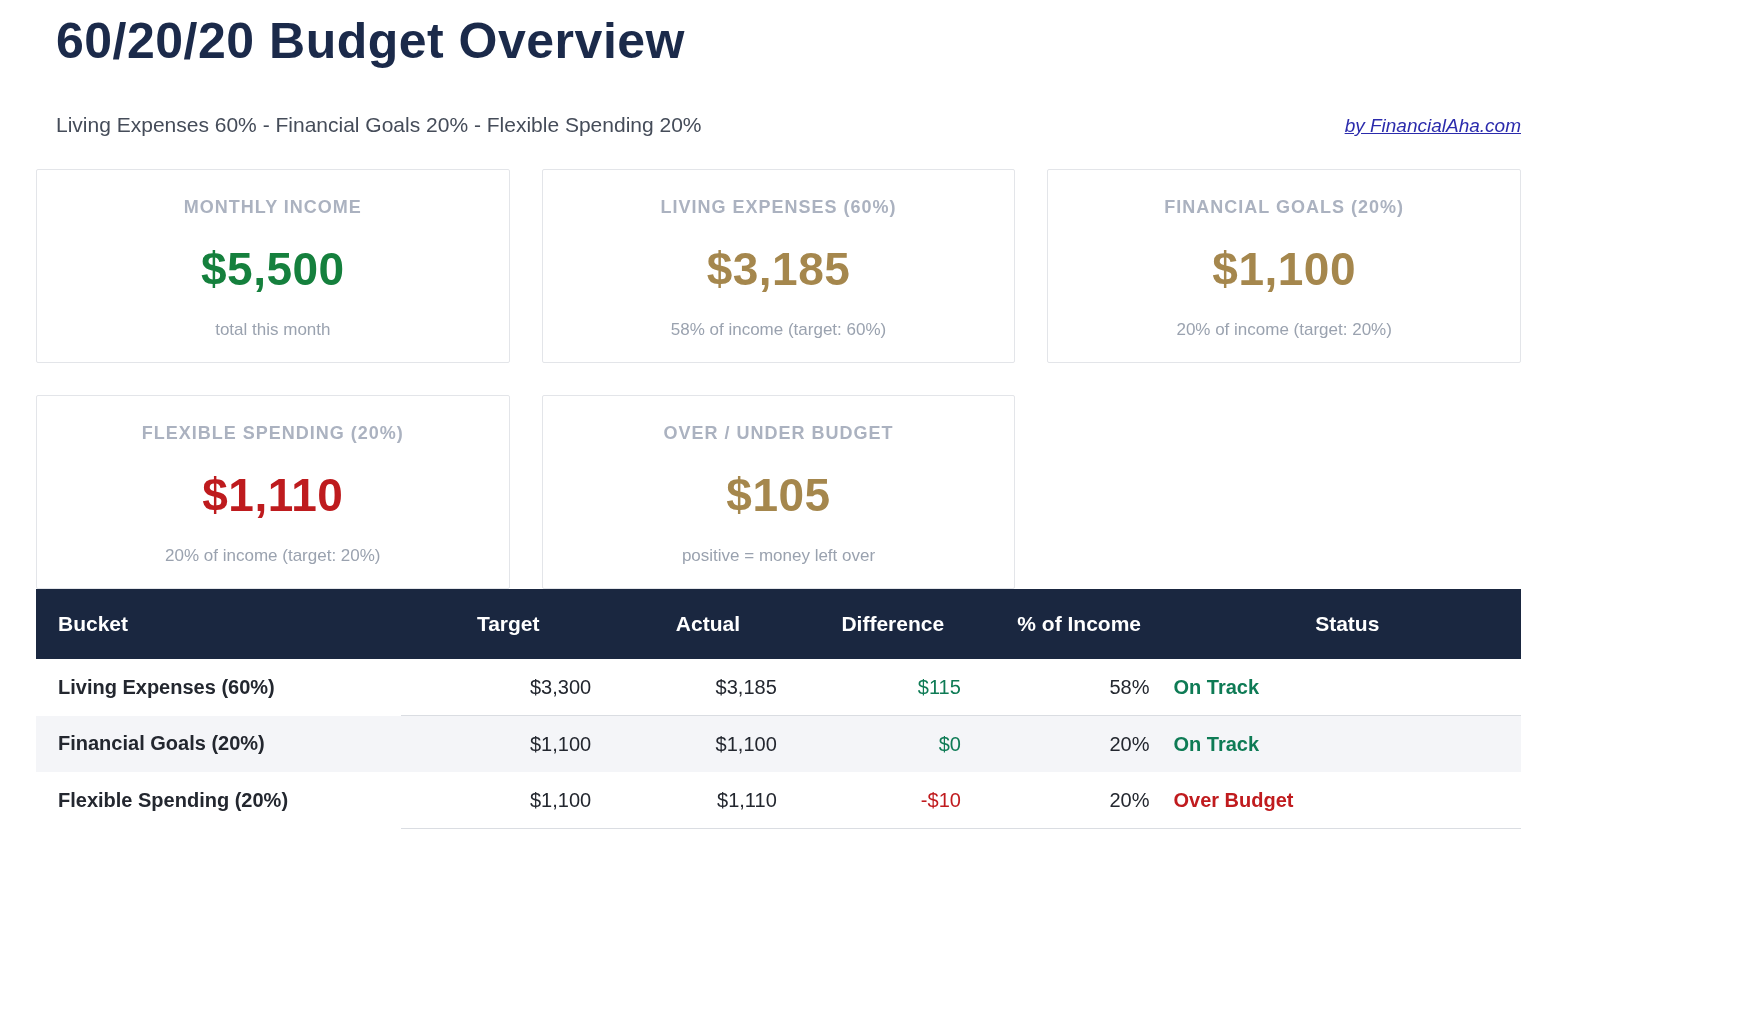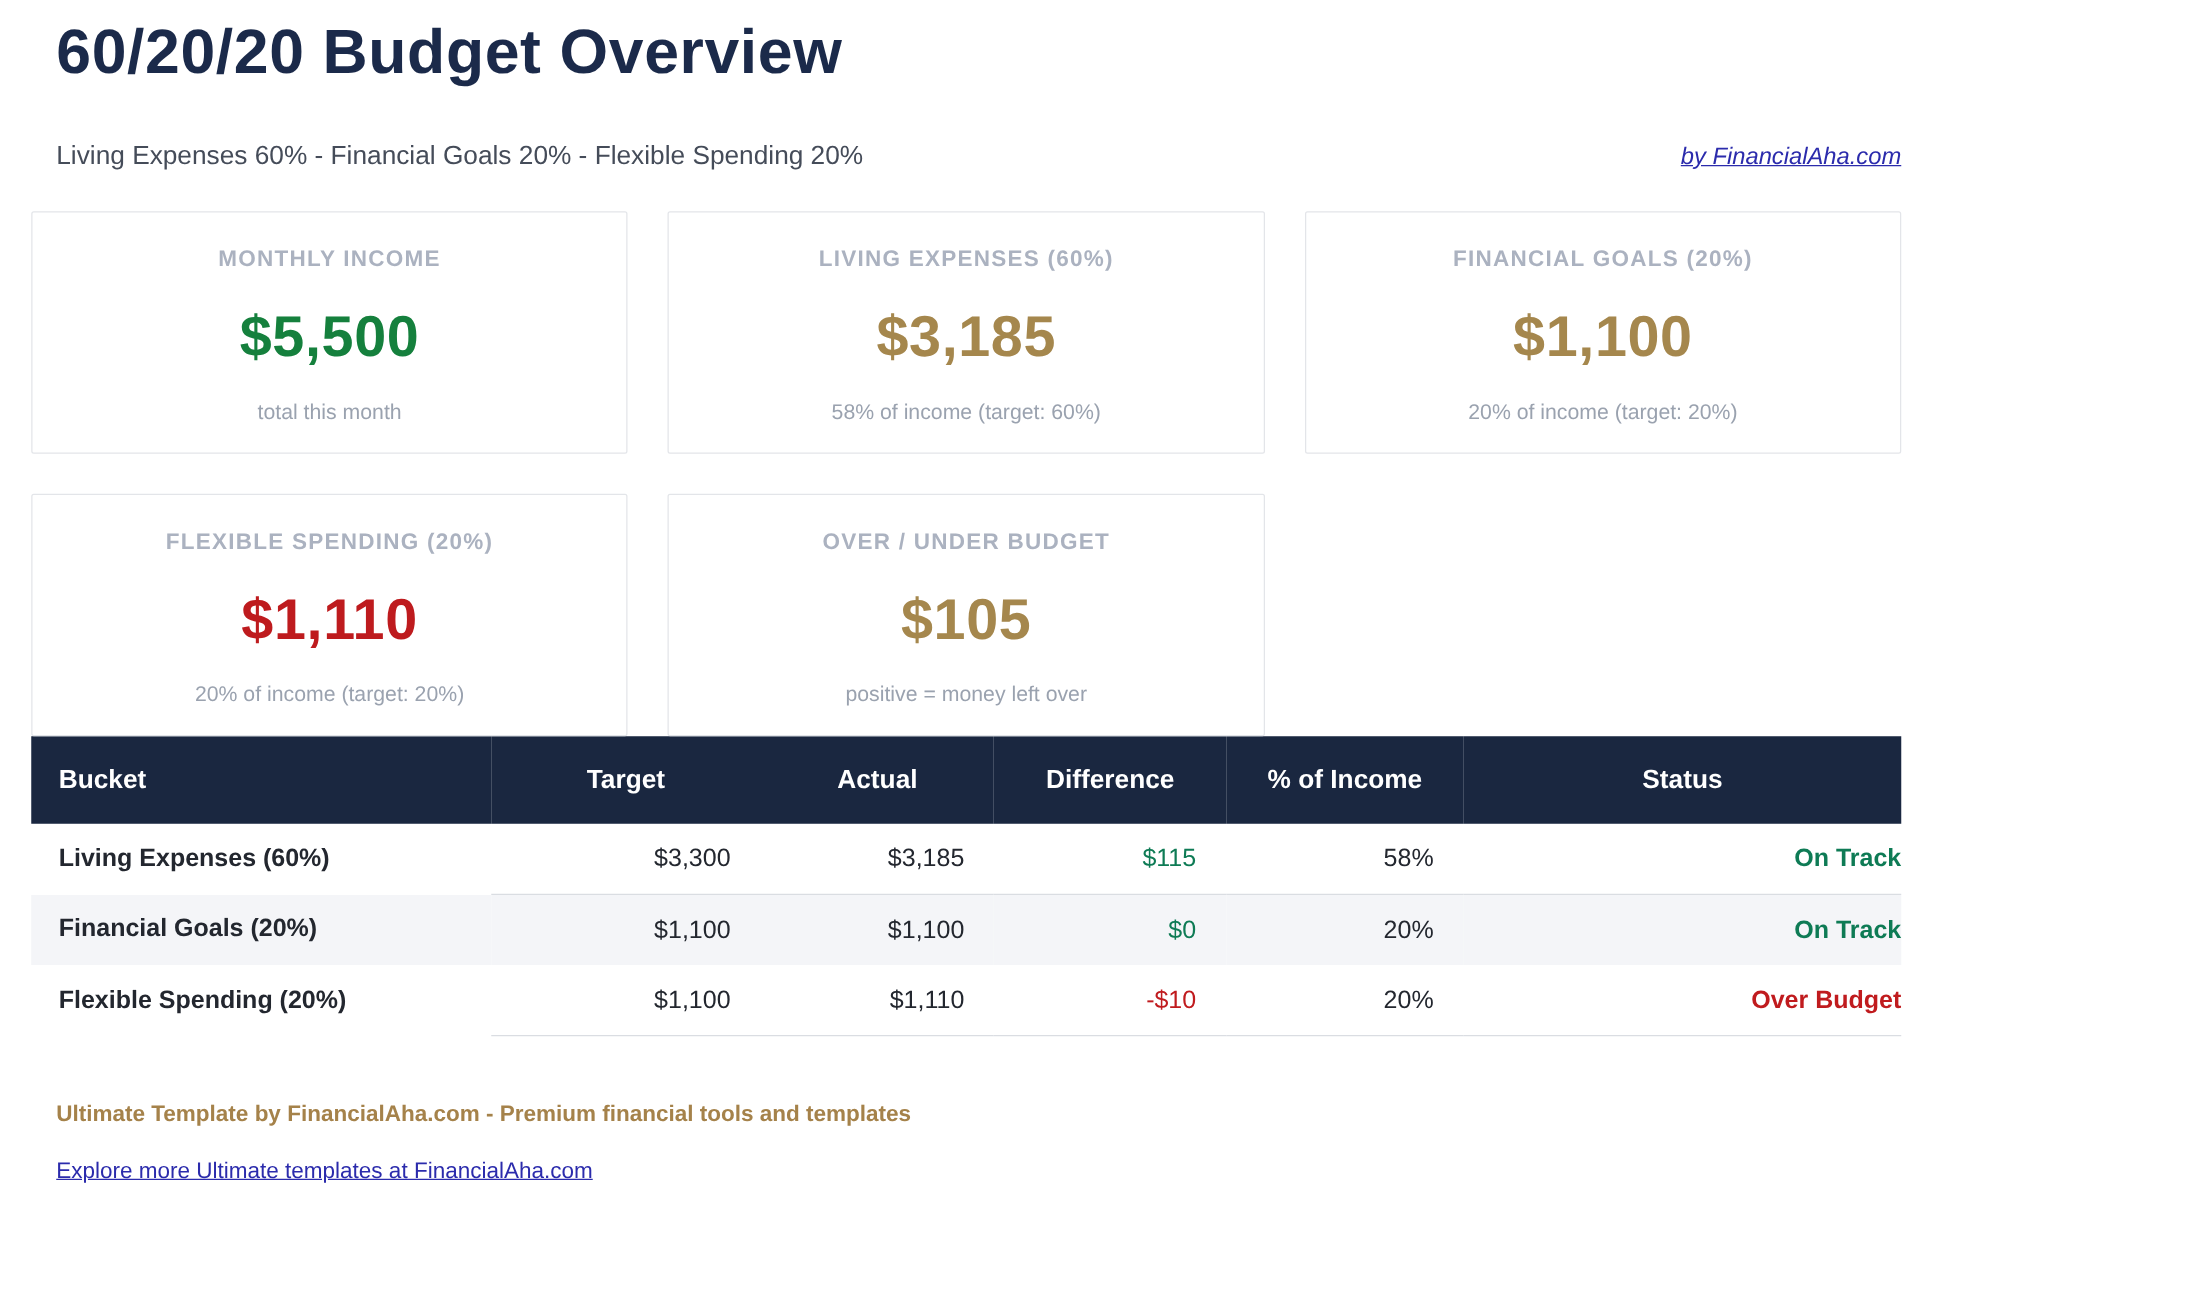--- a/index.html
+++ b/index.html
@@ -2,21 +2,21 @@
 <html><head>
 <meta charset="utf-8">
 <style>
   html, body { margin: 0; padding: 0; background: #ffffff; }
   body {
     width: 1757px; height: 1034px;
     font-family: "Liberation Sans", sans-serif;
     color: #23272F;
     overflow: hidden;
   }
-  .page { box-sizing: border-box; width: 1543px; height: 1034px; padding: 14px 22px 0 25px; }
+  .page { box-sizing: border-box; width: 1543px; height: 1034px; padding: 14px 22px 0 36px; }
 
   
   .page-title {
     margin: 0 0 0 20px;
     font-size: 50px; font-weight: 800; letter-spacing: 0.5px;
     color: #1B2A4A; line-height: 1.1;
   }
   .subtitle-row {
     display: flex; justify-content: space-between; align-items: baseline;
     margin: 44px 0 0 20px;
@@ -62,21 +62,21 @@
   }
   .status-table thead th {
     background: #1A2740; color: #ffffff; font-weight: bold;
     height: 70px; padding: 0; text-align: center; font-size: 21px;
   }
   .status-table thead th.col-bucket { text-align: left; padding-left: 22px; }
   .status-table td { height: 56px; padding: 0 24px 0 0; text-align: right; }
   .status-table td.col-bucket {
     text-align: left; padding: 0 0 0 22px; font-weight: bold; color: #23272F;
   }
-  .status-table td.col-status { text-align: right; padding: 0; font-weight: bold; }
+  .status-table td.col-status { text-align: left; padding: 0; font-weight: bold; }
   .status-table tr.row-line td { border-bottom: 1px solid #DADDE2; }
   .status-table tr.row-line td.col-bucket { border-bottom: none; }
   .status-table tr.zebra td { background: #F4F5F8; }
 
   
   .footer { margin: 52px 0 0 20px; }
   .footer-credit { font-size: 18px; font-weight: bold; color: #A5824A; }
   .footer-link {
     display: inline-block; margin-top: 24px;
     font-size: 18px; color: #2B2BAC; text-decoration: underline; cursor: pointer;
@@ -170,18 +170,14 @@
         <td class="col-bucket">Flexible Spending (20%)</td>
         <td>$1,100</td>
         <td>$1,110</td>
         <td style="color: rgb(192, 27, 30);">-$10</td>
         <td>20%</td>
         <td class="col-status" style="color: rgb(192, 27, 30);">Over Budget</td>
       </tr>
     </tbody>
   </table>
 
-  <div class="footer">
-    <div class="footer-credit">Ultimate Template by FinancialAha.com - Premium financial tools and templates</div>
-    <a class="footer-link" href="#">Explore more Ultimate templates at FinancialAha.com</a>
-  </div>
 
 </div>
 
 </body></html>

